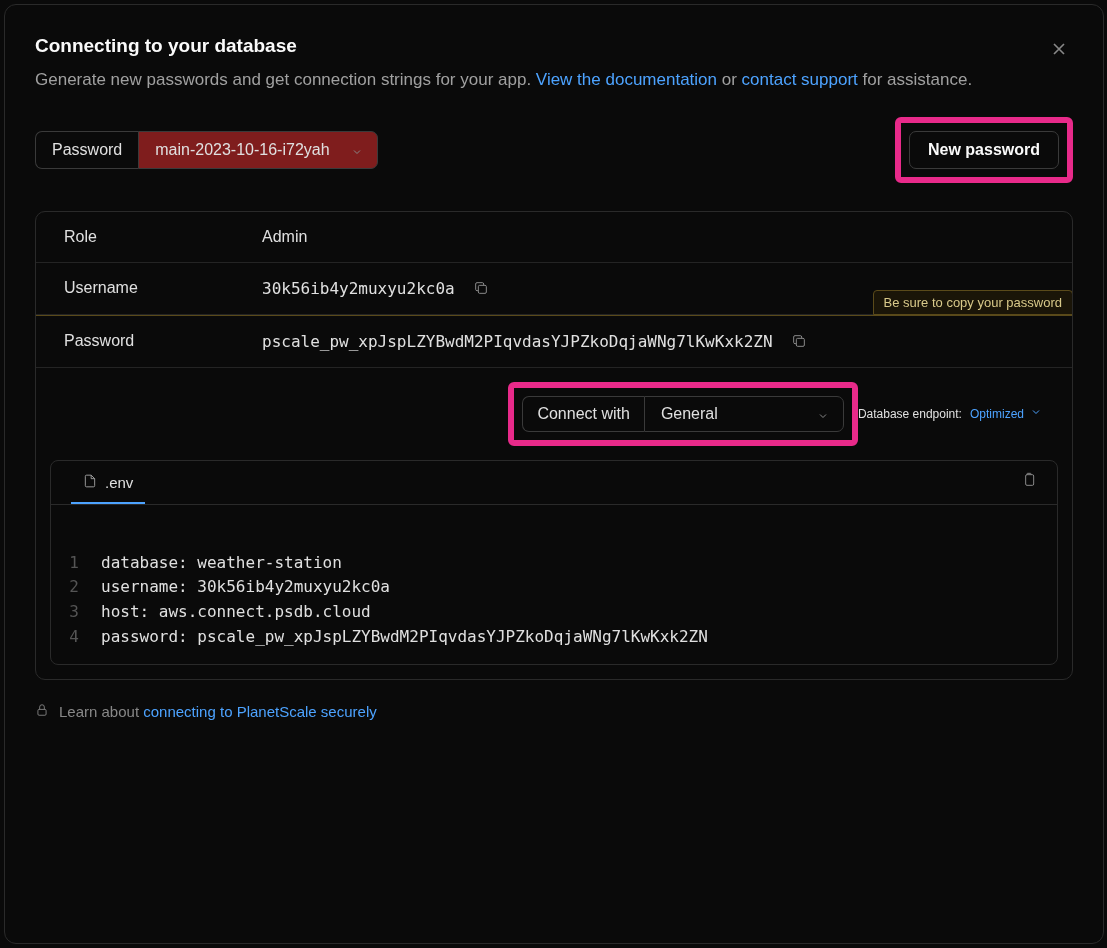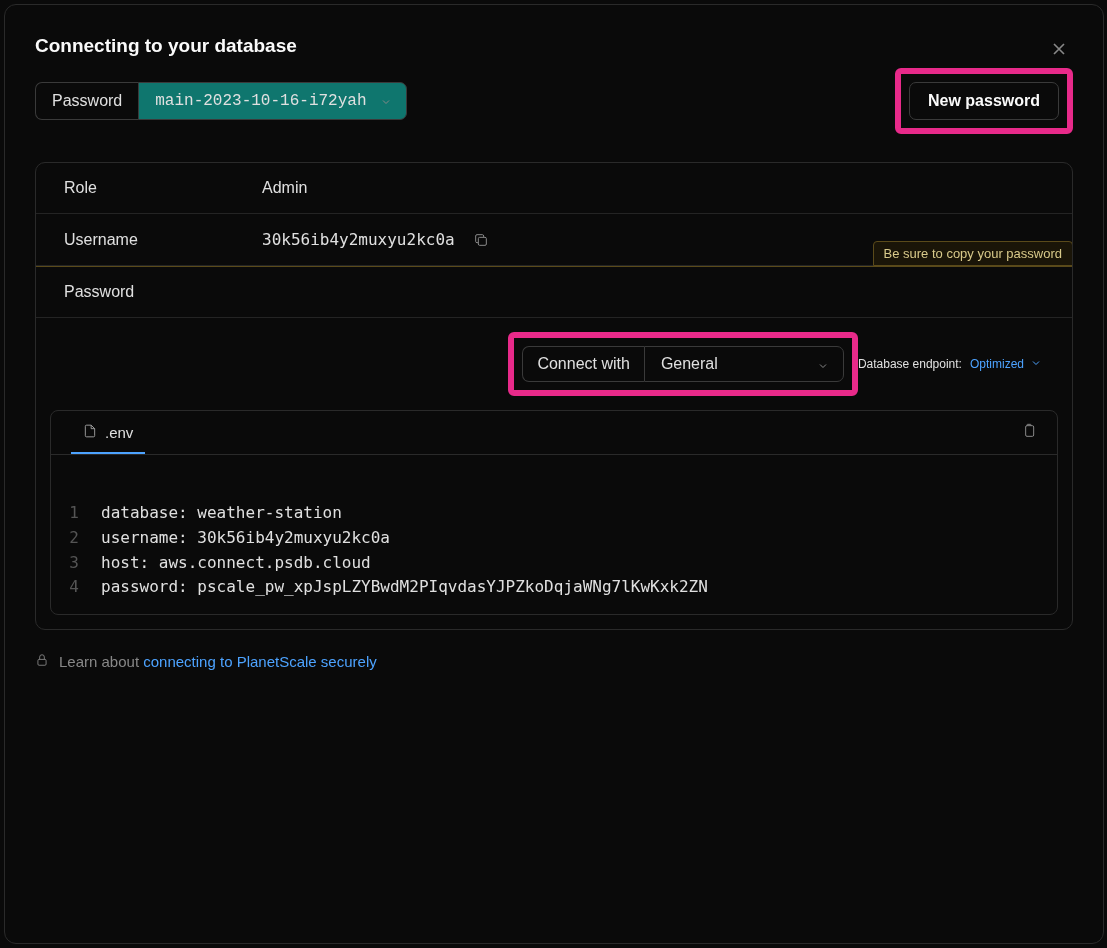--- a/index.html
+++ b/index.html
@@ -69,25 +69,24 @@
     font-size: 16px;
     color: #e0e0e0;
     background: #0a0a0a;
   }
   .seg-dropdown {
     border: 1px solid #3a3a3a;
     border-radius: 0 7px 7px 0;
     padding: 9px 40px 9px 16px;
     font-size: 16px;
     color: #e0e0e0;
-    background: #0f766e;
+    background: #7f1d1d;
     position: relative;
     cursor: pointer;
     min-width: 240px;
-    font-family: Liberation Mono, monospace;
   }
   .chevron {
     position: absolute;
     right: 14px;
     top: 50%;
     transform: translateY(-50%);
     width: 12px; height: 12px;
     pointer-events: none;
   }
   .chevron svg { width: 12px; height: 12px; stroke: #888; stroke-width: 2; fill: none; }
@@ -259,20 +258,23 @@
 
 </style>
 </head>
 <body>
 
 <div class="modal">
 
   <div class="header-row">
     <div>
       <h1 class="title">Connecting to your database</h1>
+      <p class="subtitle">
+        <span>Generate new passwords and get connection strings for your app. </span><a href="#">View the documentation</a><span> or </span><a href="#">contact support</a><span> for assistance.</span>
+      </p>
     </div>
     <button class="close-btn">
       <span>
         <svg viewBox="0 0 24 24">
             <path d="M18 6 L6 18 M6 6 L18 18"></path>
           </svg>
       </span>
     </button>
   </div>
 
@@ -310,20 +312,29 @@
               <rect x="8" y="8" width="12" height="12" rx="2"></rect>
               <path d="M16 8V6a2 2 0 0 0-2-2H6a2 2 0 0 0-2 2v8a2 2 0 0 0 2 2h2"></path>
             </svg>
         </span>
       </div>
     </div>
 
     <div class="info-row pw-warning">
       <div class="pw-tip">Be sure to copy your password</div>
       <div class="info-label">Password</div>
+      <div class="info-value">
+        <span>pscale_pw_xpJspLZYBwdM2PIqvdasYJPZkoDqjaWNg7lKwKxk2ZN</span>
+        <span class="copy-icon">
+          <svg viewBox="0 0 24 24">
+              <rect x="8" y="8" width="12" height="12" rx="2"></rect>
+              <path d="M16 8V6a2 2 0 0 0-2-2H6a2 2 0 0 0-2 2v8a2 2 0 0 0 2 2h2"></path>
+            </svg>
+        </span>
+      </div>
     </div>
 
     <div class="connect-bar">
       <div class="highlight-pink connect-left-wrap">
         <div class="inner-seg-group">
           <div class="connect-seg-label">Connect with</div>
           <div class="connect-seg-dd">
             <span>General</span>
             <span class="chevron">
               <svg viewBox="0 0 24 24">

